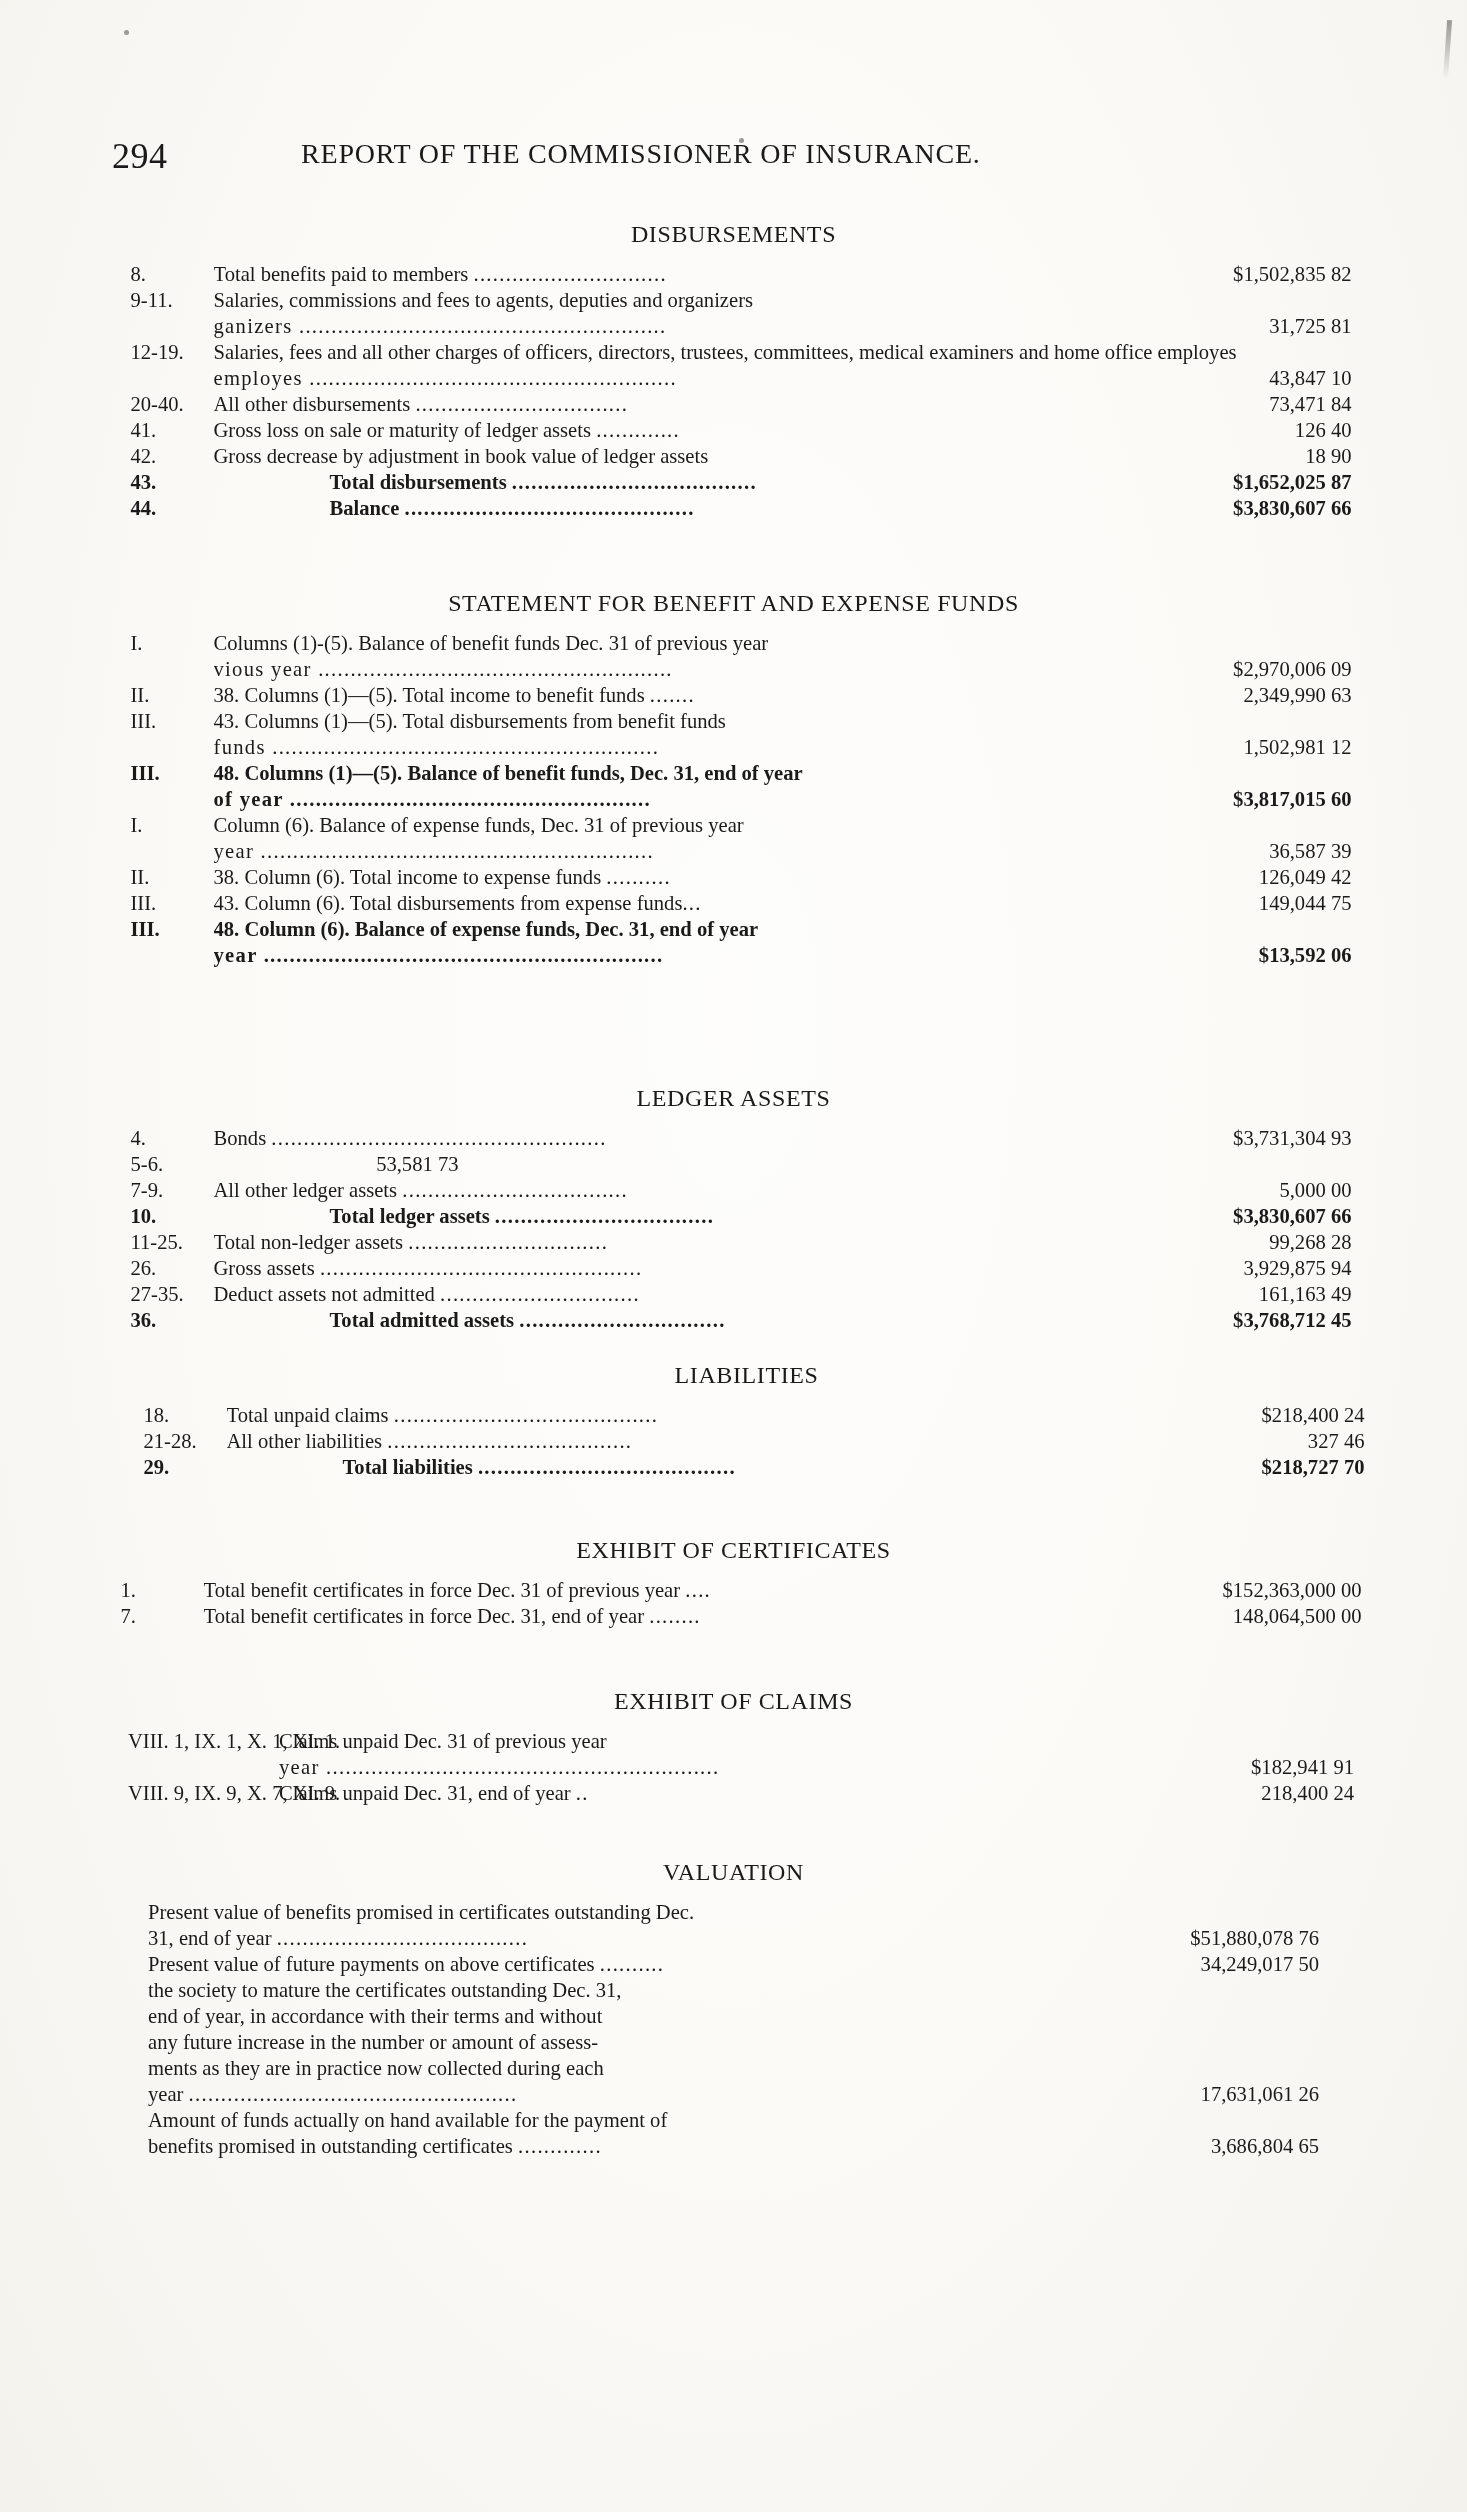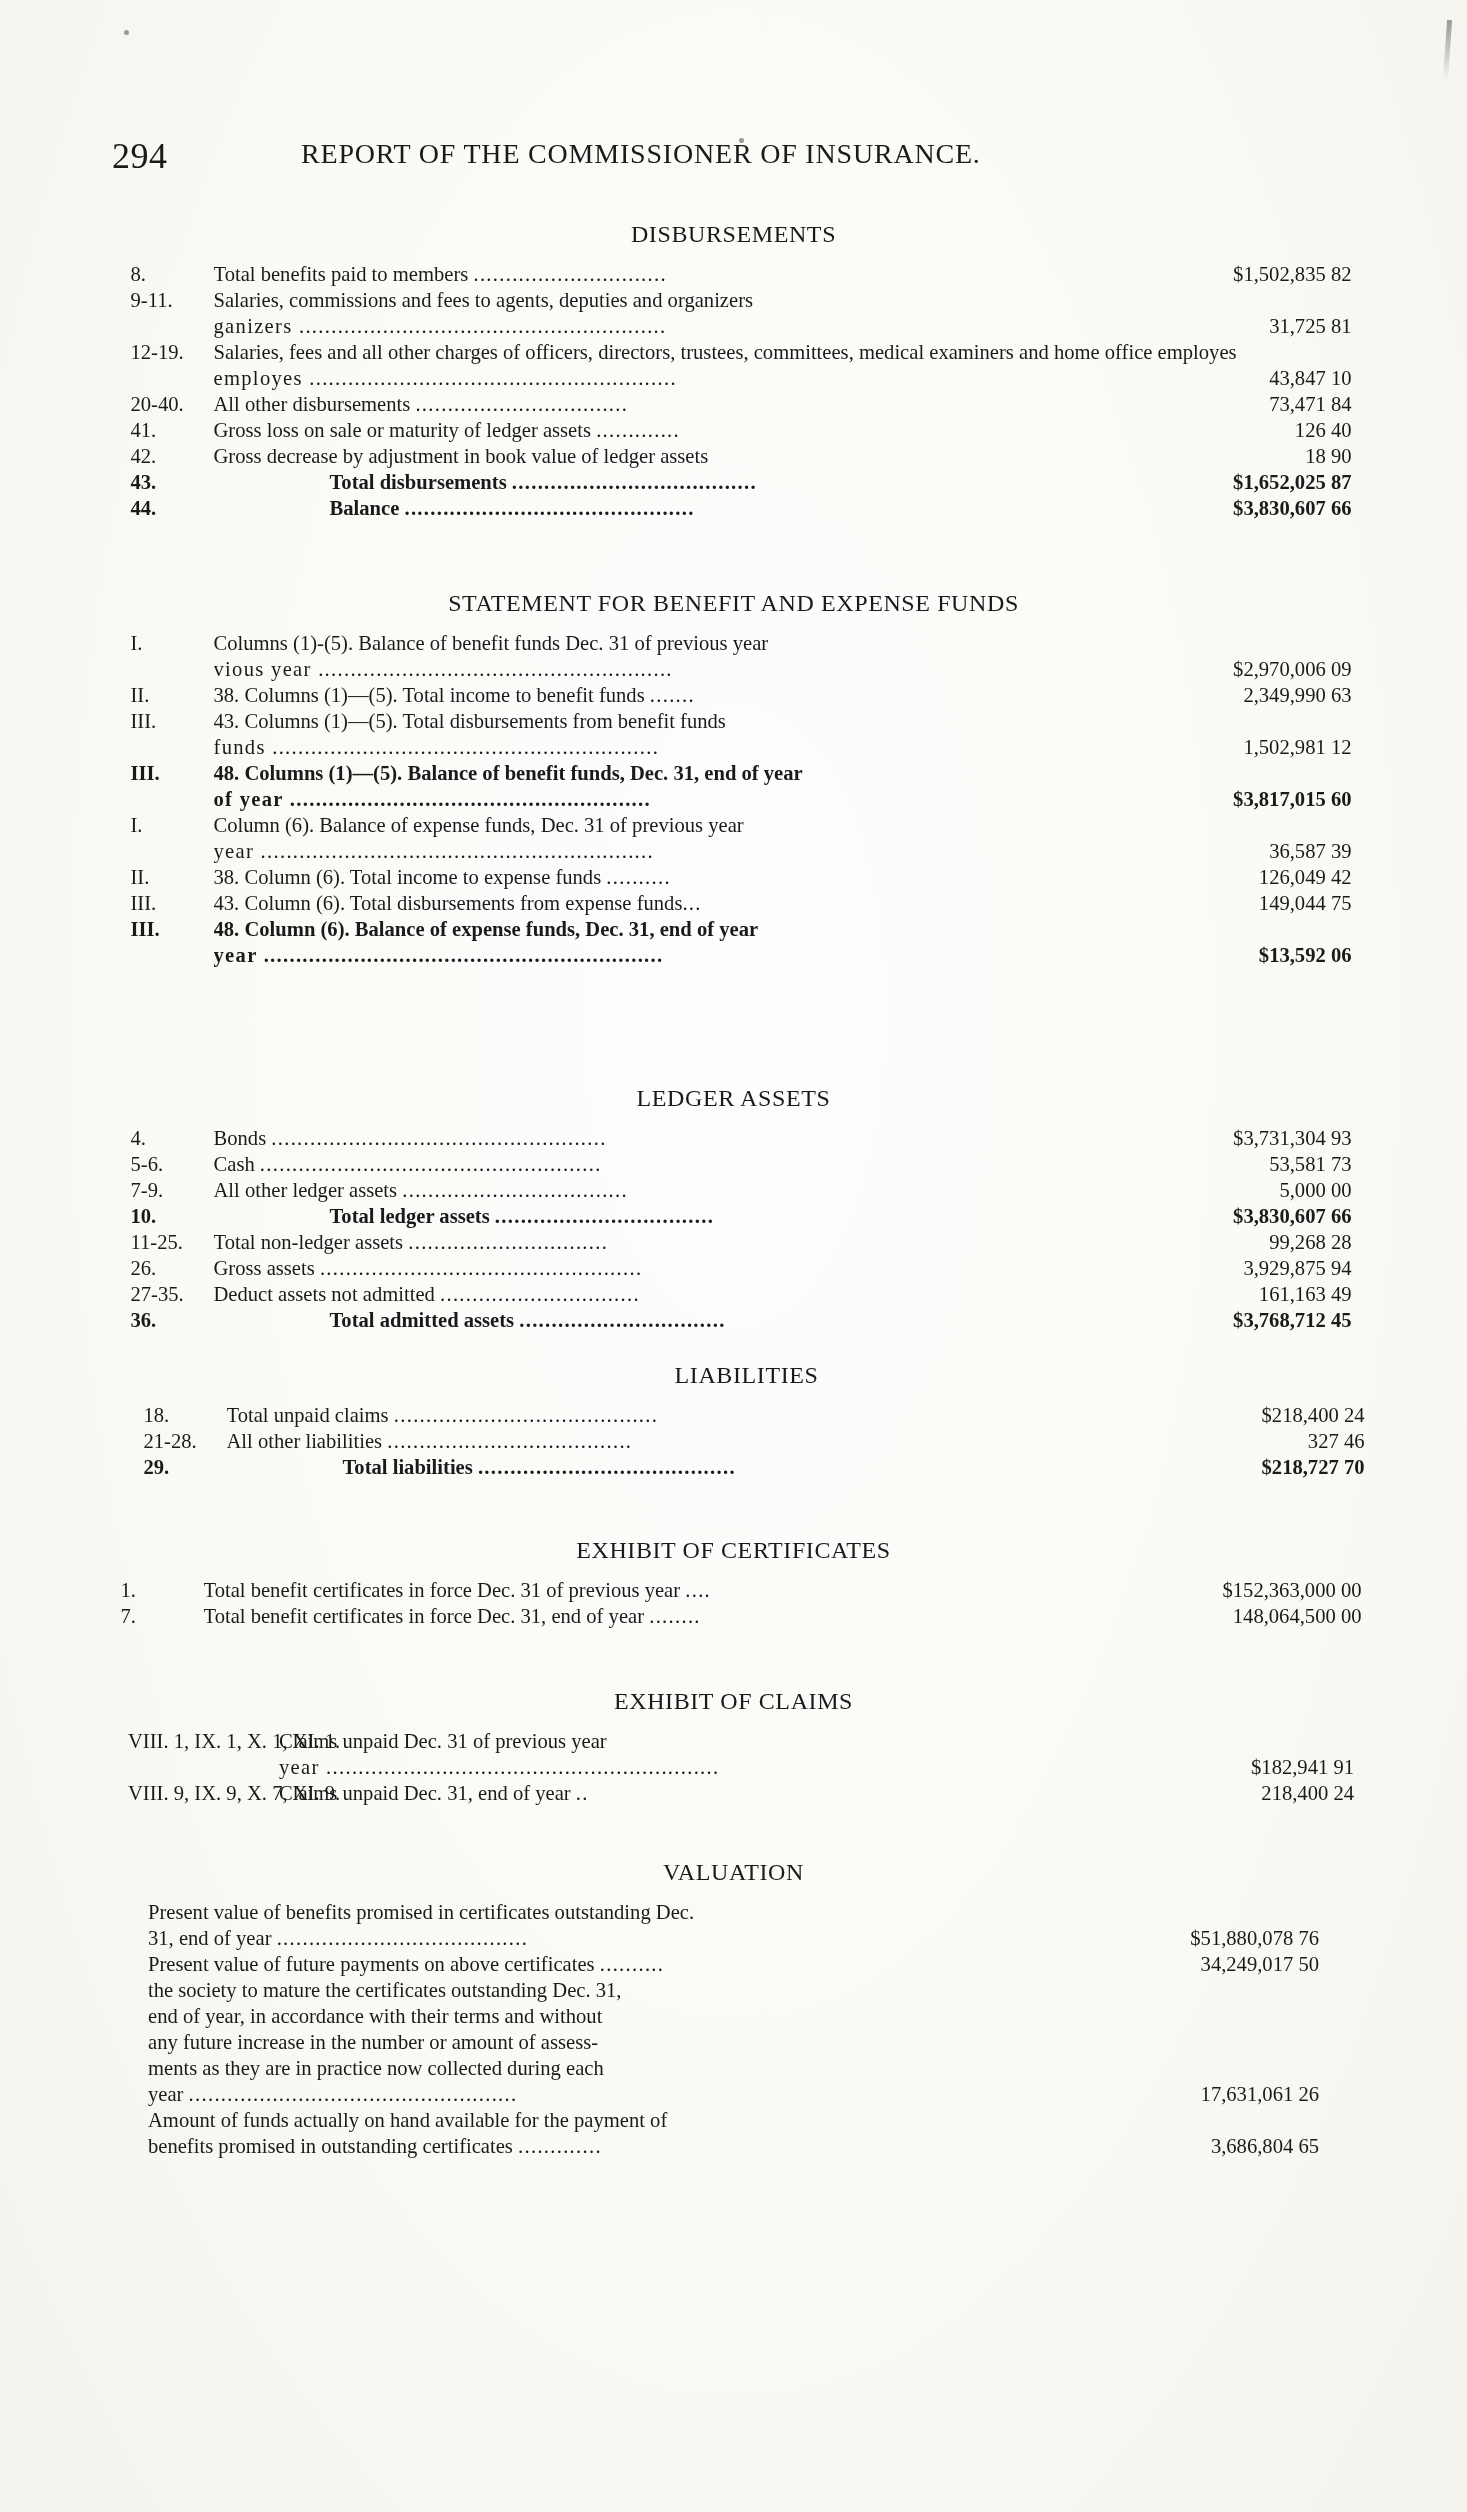--- a/index.html
+++ b/index.html
@@ -315,21 +315,20 @@
     <div class="rows">
 
       <div class="row">
         <span class="num">4.</span>
         <span class="desc"><span>Bonds</span> <span class="dots">....................................................</span></span>
         <span class="amt amt-w">$3,731,304 93</span>
       </div>
 
       <div class="row">
         <span class="num">5-6.</span>
-        <span class="desc"><span>Cash</span> <span class="dots">.....................................................</span></span>
         <span class="amt amt-w">53,581 73</span>
       </div>
 
       <div class="row">
         <span class="num">7-9.</span>
         <span class="desc"><span>All other ledger assets</span> <span class="dots">...................................</span></span>
         <span class="amt amt-w">5,000 00</span>
       </div>
 
       <div class="row bold">

